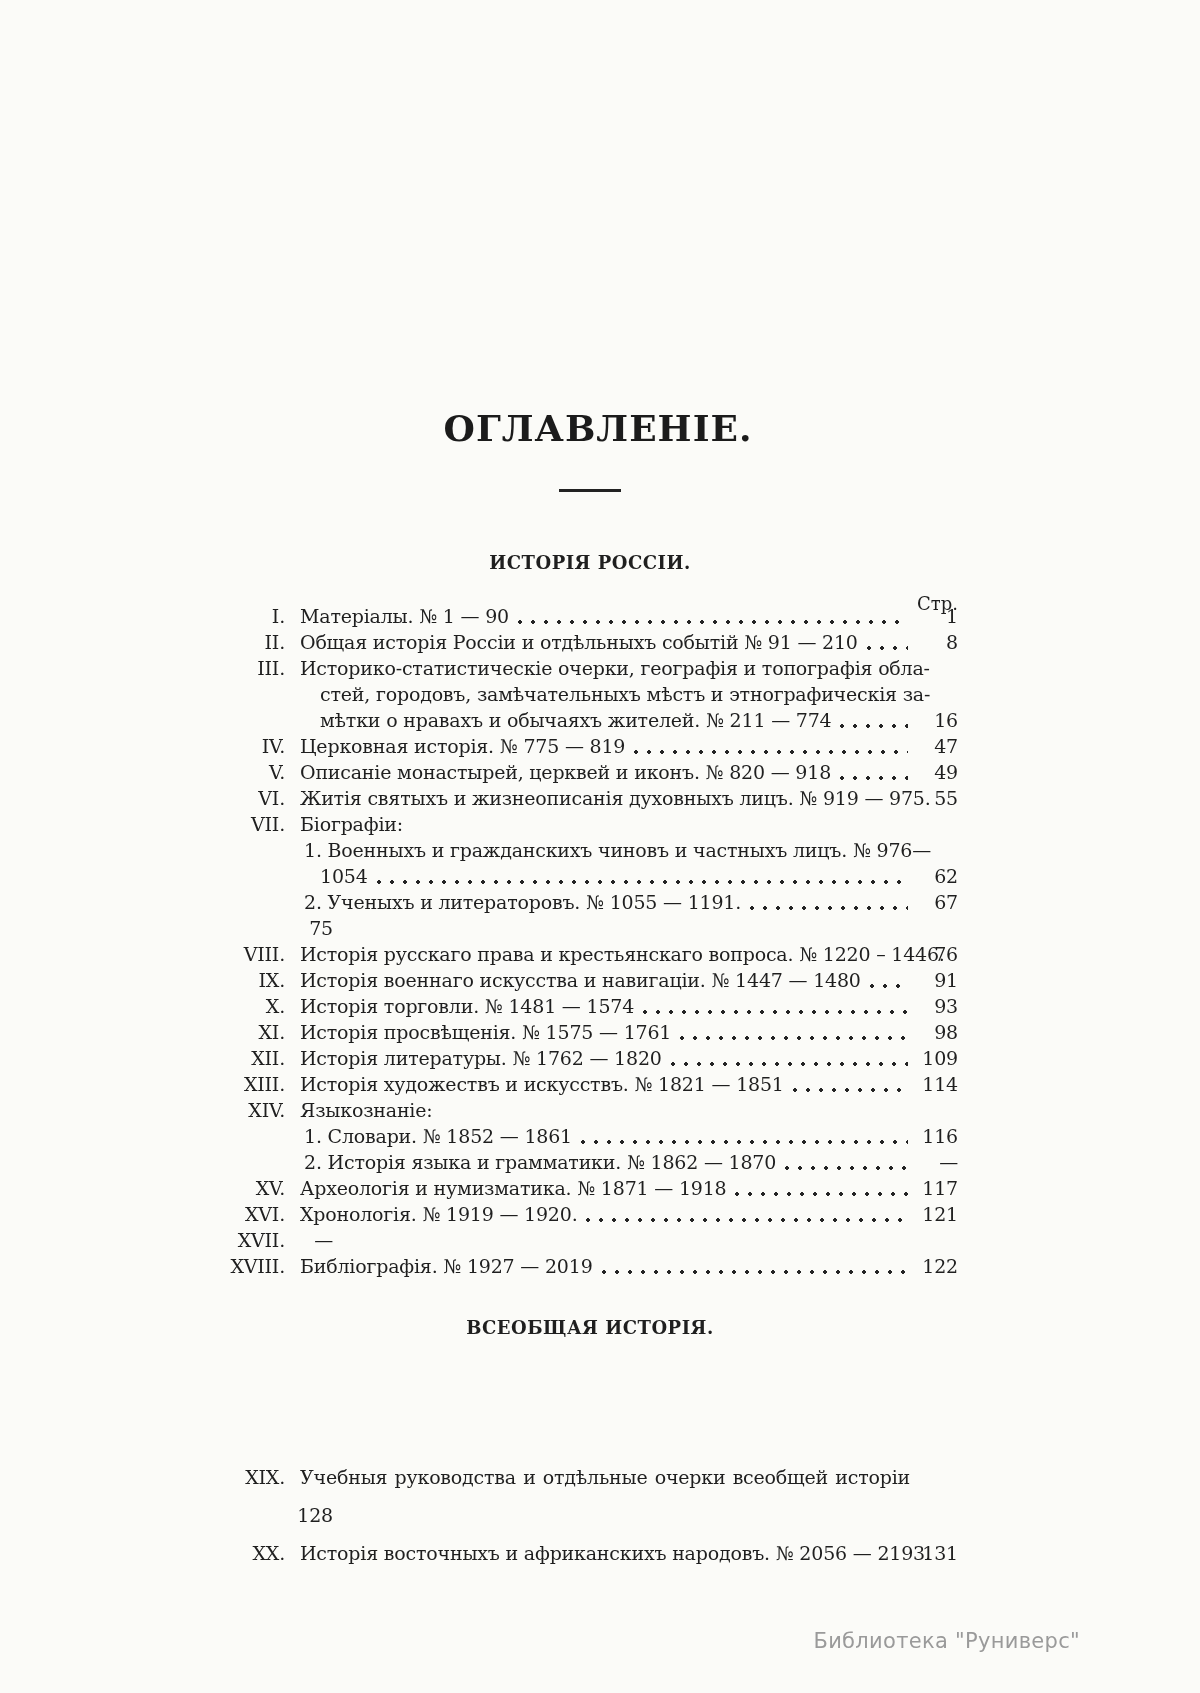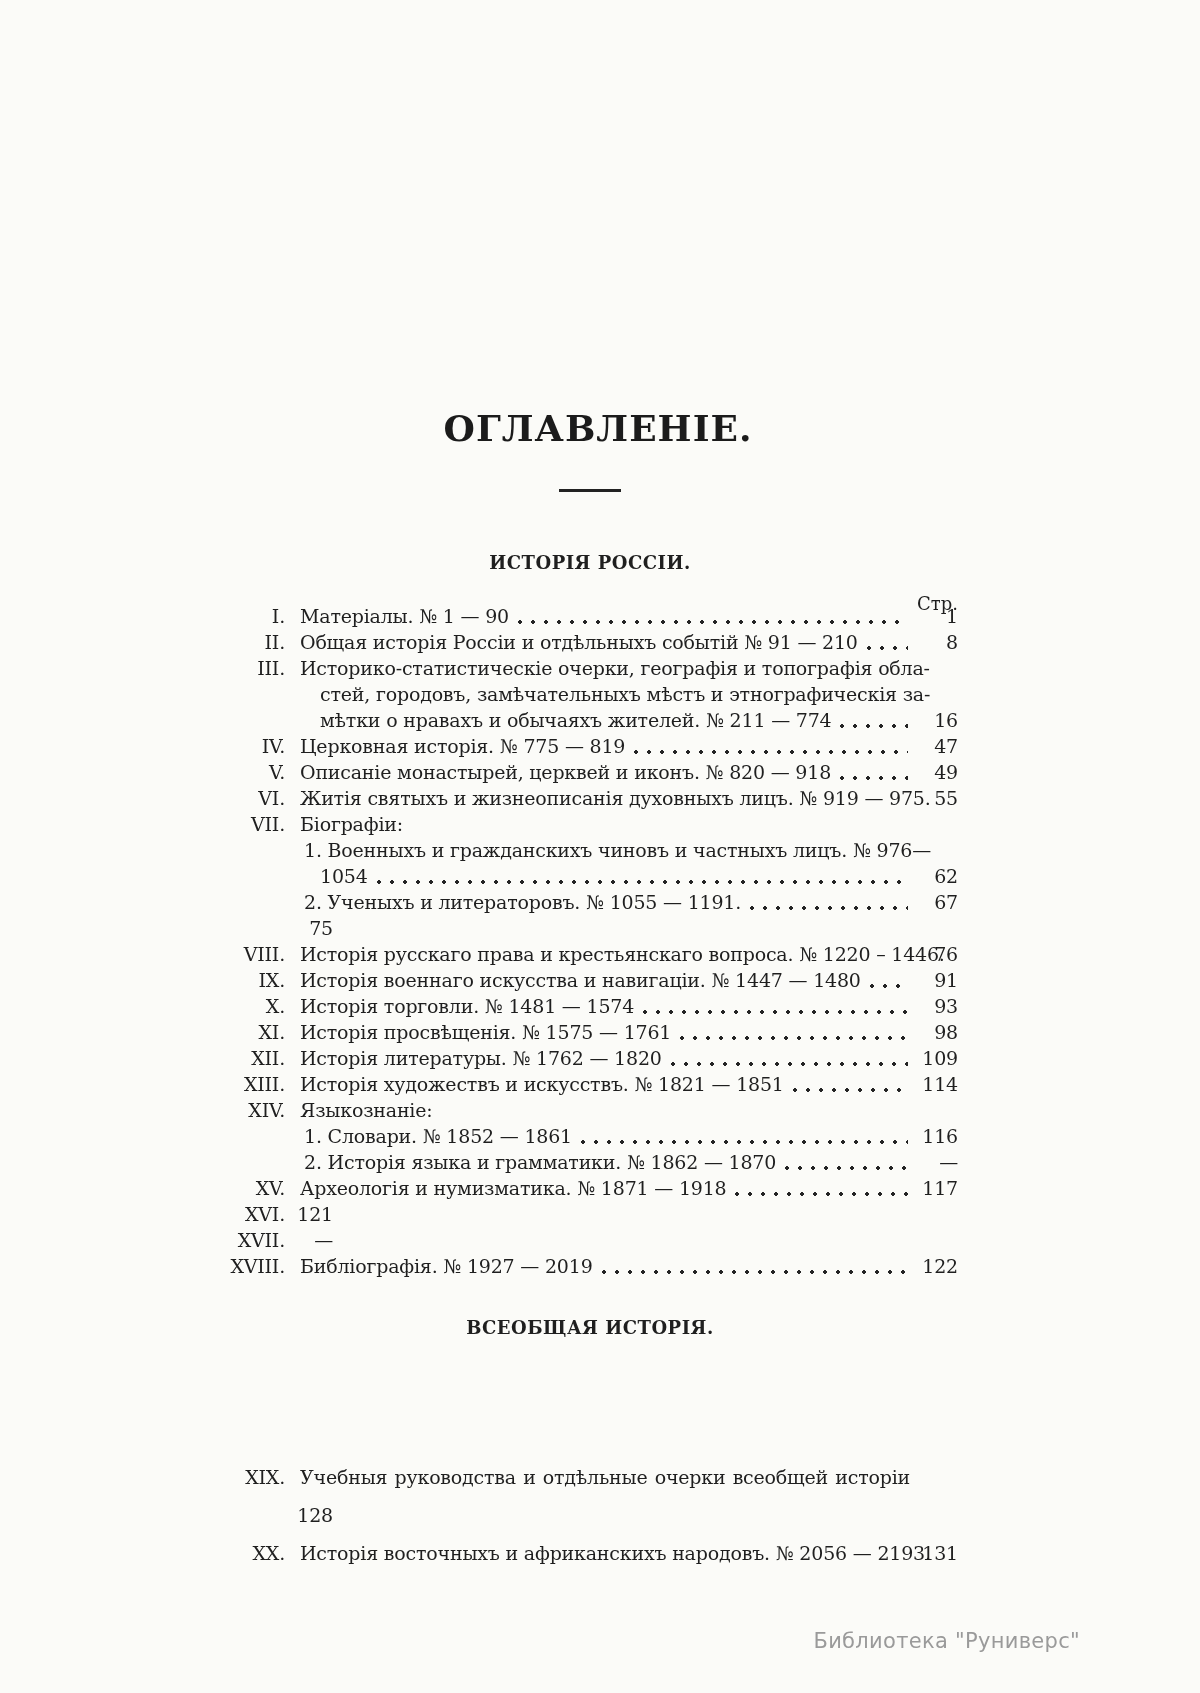--- a/index.html
+++ b/index.html
@@ -284,20 +284,24 @@
             <div class="row">
               <span class="num">XV.</span>
               <span class="body with-dots">
                 <span class="t">Археологія и нумизматика. № 1871 — 1918</span>
                 <span class="leader"></span>
               </span>
               <span class="pg">117</span>
             </div>
             <div class="row">
               <span class="num">XVI.</span>
+              <span class="body with-dots">
+                <span class="t">Хронологія. № 1919 — 1920.</span>
+                <span class="leader"></span>
+              </span>
               <span class="pg">121</span>
             </div>
             <div class="row">
               <span class="num">XVII.</span>
               <span class="pg">—</span>
             </div>
             <div class="row">
               <span class="num">XVIII.</span>
               <span class="body with-dots">
                 <span class="t">Библіографія. № 1927 — 2019</span>

